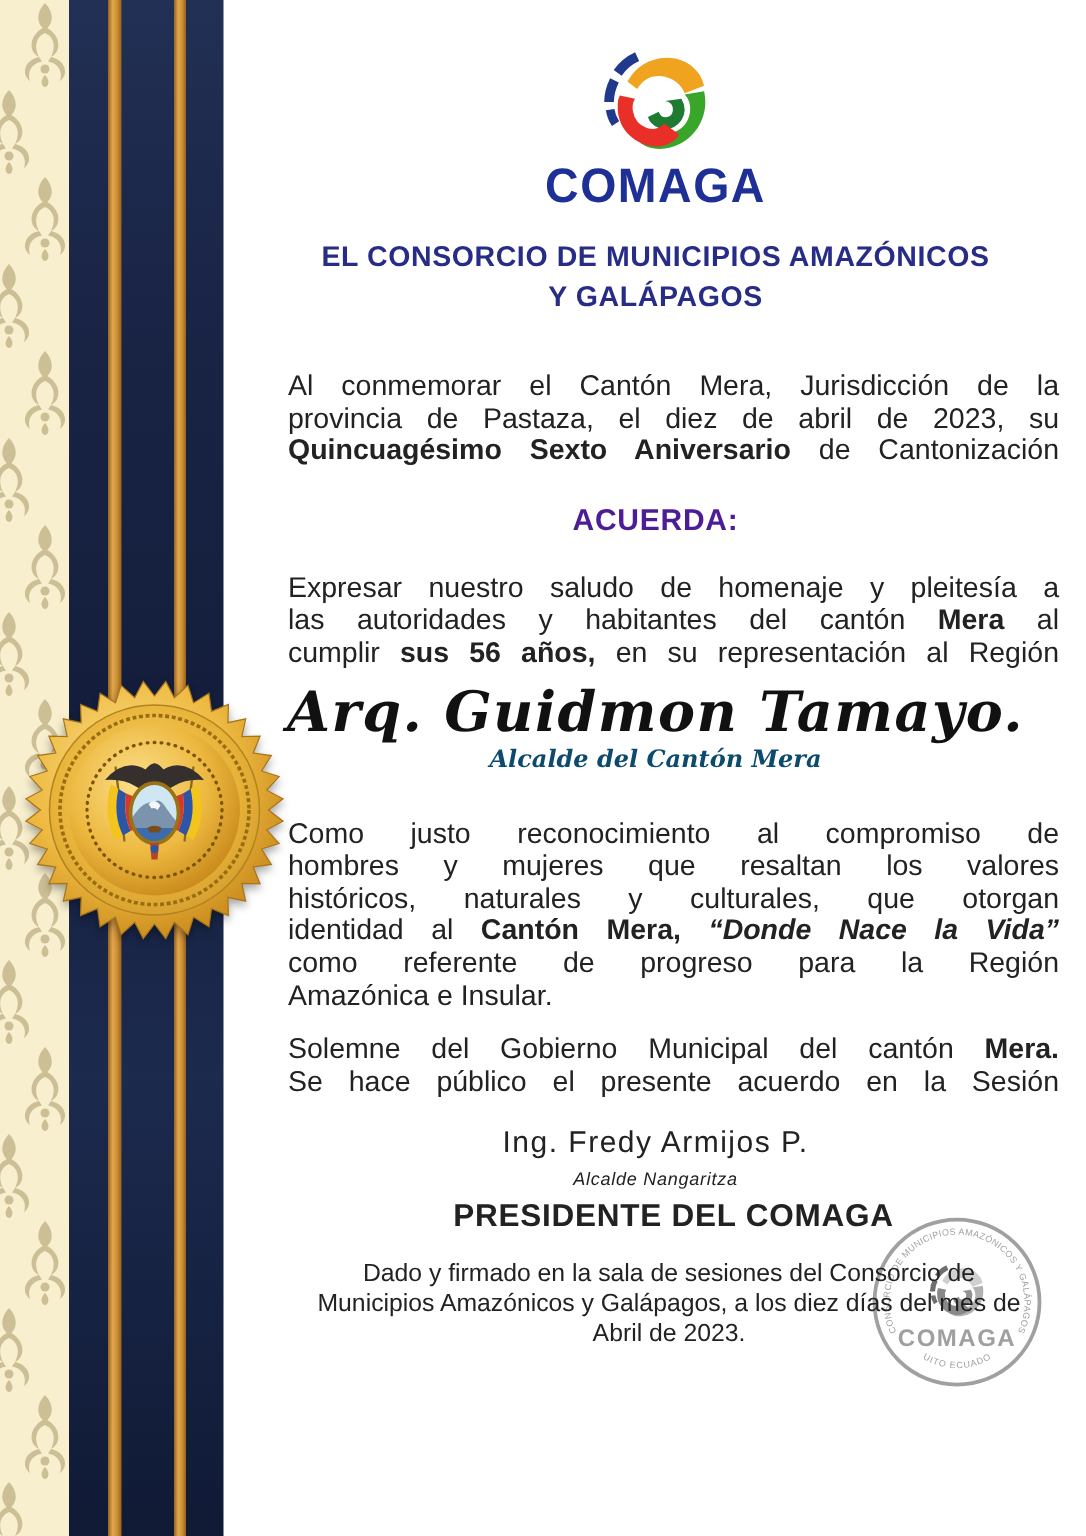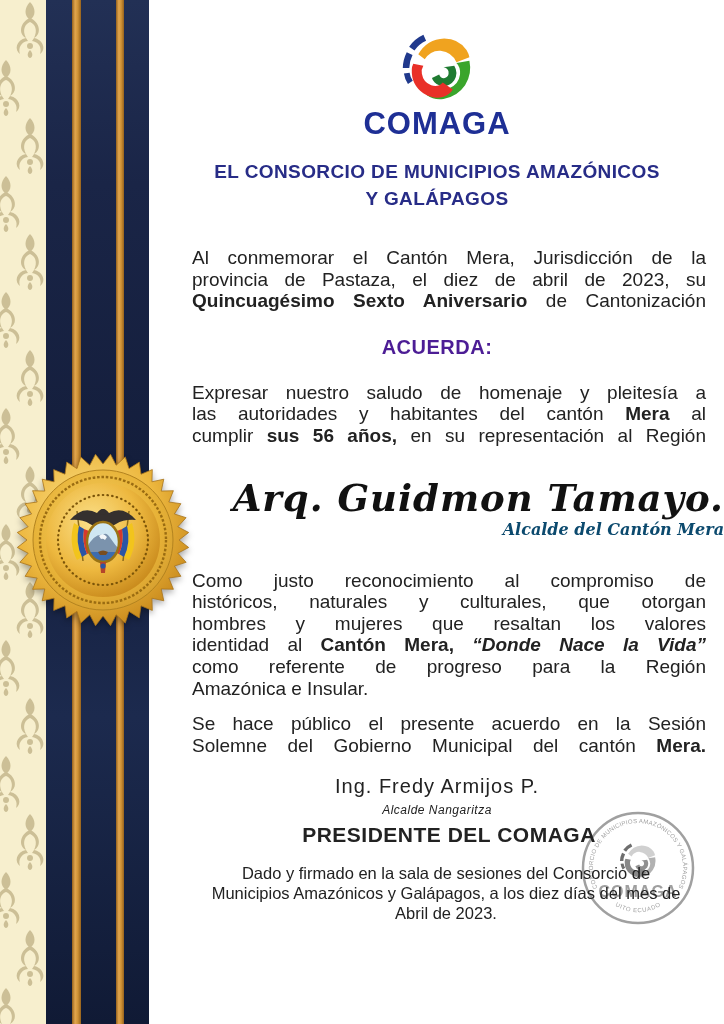--- a/index.html
+++ b/index.html
@@ -39,21 +39,21 @@
   .tline.last{text-align-last:left;}
   .centered .tline{text-align:right;text-align-last:center;}
   .b{font-weight:bold;}
   .i{font-style:italic;}
   .p-intro{margin-top:35px;}
   .acuerda{
     margin-top:24px;text-align:center;font-weight:bold;font-size:20px;
     letter-spacing:.5px;color:#4c1d95;
   }
   .p-tribute{margin-top:23px;}
-  .honoree{margin-top:30px;text-align:right;}
+  .honoree{margin-top:6px;text-align:center;}
   .honoree-name{
     font-family:"DejaVu Serif",serif;font-style:italic;font-weight:bold;
     font-size:37px;line-height:42px;letter-spacing:1px;color:#111;
   }
   .honoree-role{
     font-family:"DejaVu Serif",serif;font-style:italic;font-weight:bold;
     font-size:16px;margin-top:1px;color:#0c4a6e;
   }
   .p-recognition{margin-top:31px;}
   .p-announcement{margin-top:14px;}
@@ -203,30 +203,30 @@
         <div class="tline"><span>cumplir </span><span class="b">sus 56 años,</span><span> en su representación al Región</span></div>
       </div>
 
     <div class="honoree">
       <div class="honoree-name">Arq. Guidmon Tamayo.</div>
       <div class="honoree-role">Alcalde del Cantón Mera</div>
     </div>
 
     <div class="text-col p-recognition">
         <div class="tline"><span>Como justo reconocimiento al compromiso de</span></div>
+        <div class="tline"><span>hombres y mujeres que resaltan los valores</span></div>
         <div class="tline"><span>históricos, naturales y culturales, que otorgan</span></div>
-        <div class="tline"><span>hombres y mujeres que resaltan los valores</span></div>
         <div class="tline"><span>identidad al </span><span class="b">Cantón Mera, </span><span class="b i">“Donde Nace la Vida”</span></div>
         <div class="tline"><span>como referente de progreso para la Región</span></div>
         <div class="tline last"><span>Amazónica e Insular.</span></div>
       </div>
 
     <div class="text-col p-announcement">
+        <div class="tline"><span>Solemne del Gobierno Municipal del cantón </span><span class="b">Mera.</span></div>
         <div class="tline"><span>Se hace público el presente acuerdo en la Sesión</span></div>
-        <div class="tline"><span>Solemne del Gobierno Municipal del cantón </span><span class="b">Mera.</span></div>
       </div>
 
     <div class="signature">
       <div class="sig-name">Ing. Fredy Armijos P.</div>
       <div class="sig-role">Alcalde Nangaritza</div>
       <div class="sig-title">PRESIDENTE DEL COMAGA</div>
     </div>
 
     <div class="closing centered">
         <div class="tline"><span>Dado y firmado en la sala de sesiones del Consorcio de</span></div>

